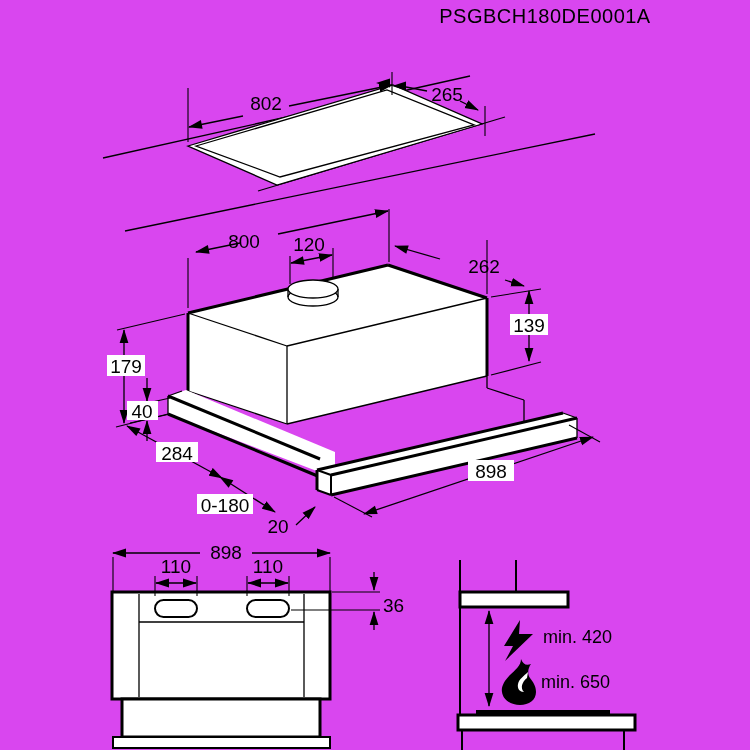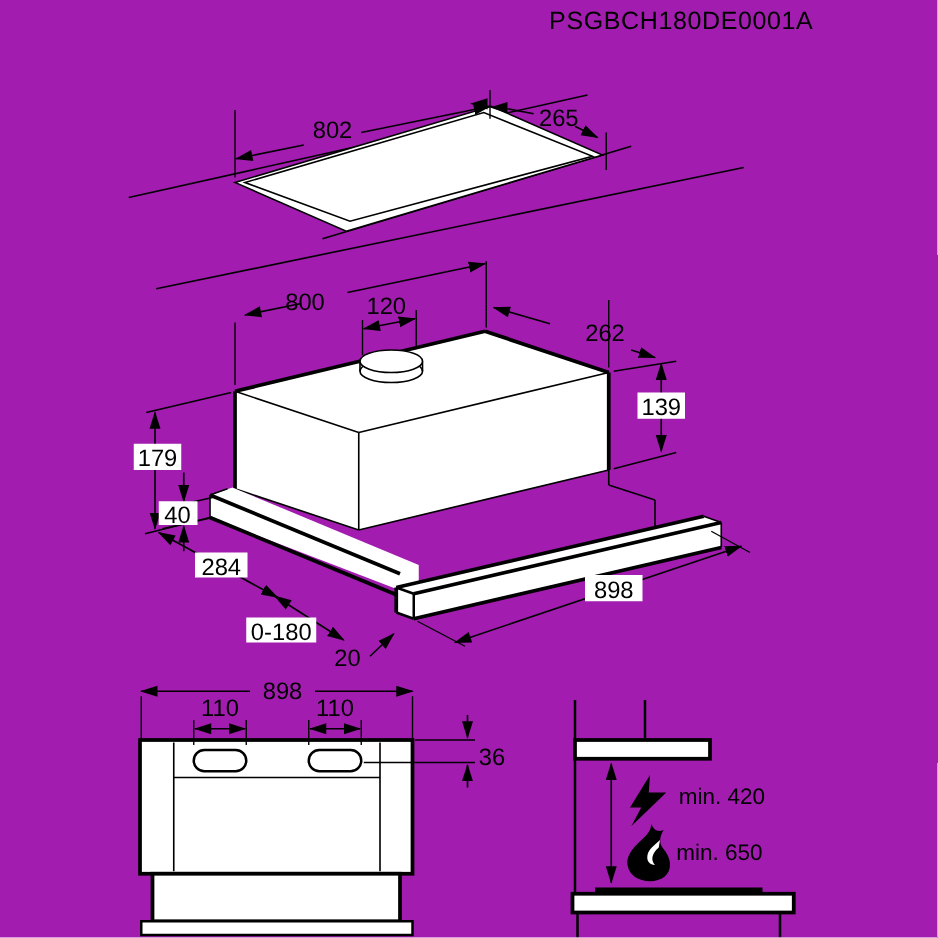--- a/index.html
+++ b/index.html
@@ -1,16 +1,16 @@
 <!DOCTYPE html>
 <html><head>
 <meta charset="utf-8">
 <style>
   html,body{margin:0;padding:0;background:#fff;}
-  .page{position:relative;width:750px;height:750px;background:#a21caf;overflow:hidden;
+  .page{position:relative;width:750px;height:750px;background:#d946ef;overflow:hidden;
         font-family:"Liberation Sans", sans-serif;}
   svg{display:block;}
   text{fill:#000;font-family:"Liberation Sans", sans-serif;}
   .dim{font-size:19px;}
   .dimS{font-size:18px;}
   .title-t{font-size:20px;letter-spacing:0.5px;}
   .thin{stroke:#000;stroke-width:1.3;fill:none;}
   .med{stroke:#000;stroke-width:2;fill:none;}
   .thick{stroke:#000;stroke-width:3;fill:none;}
   .xln{stroke:#000;stroke-width:1.1;fill:none;}

